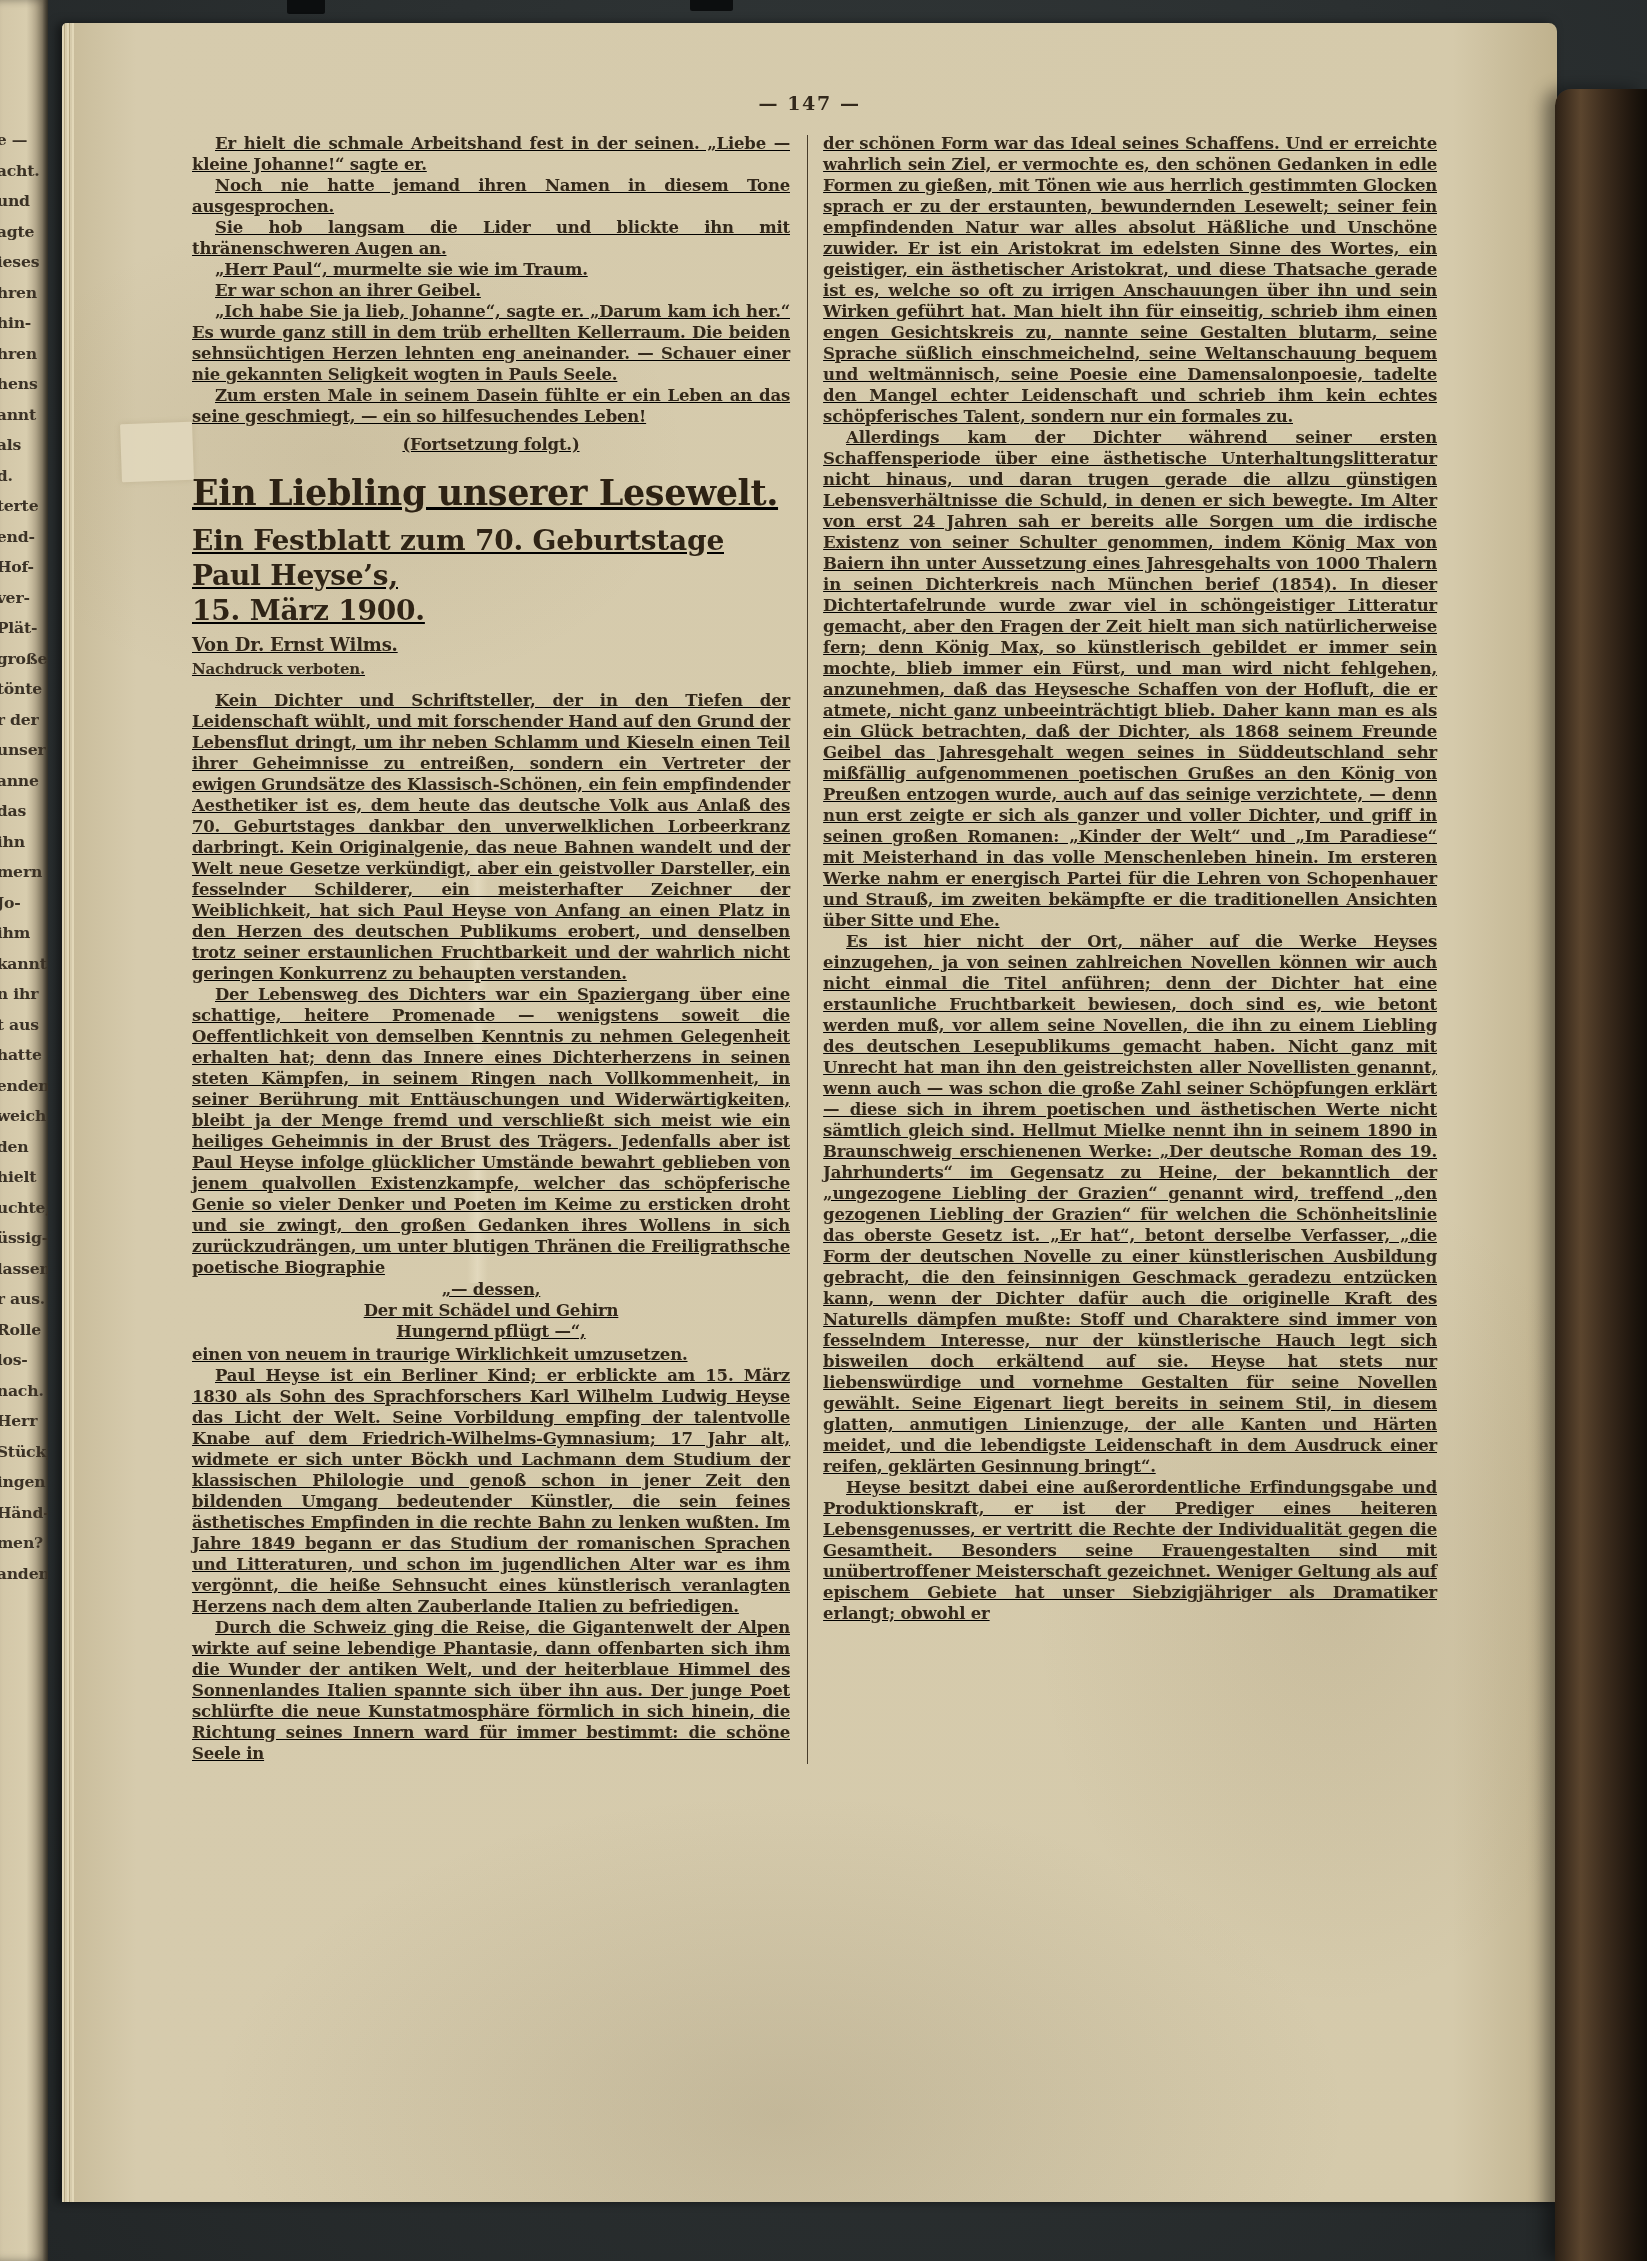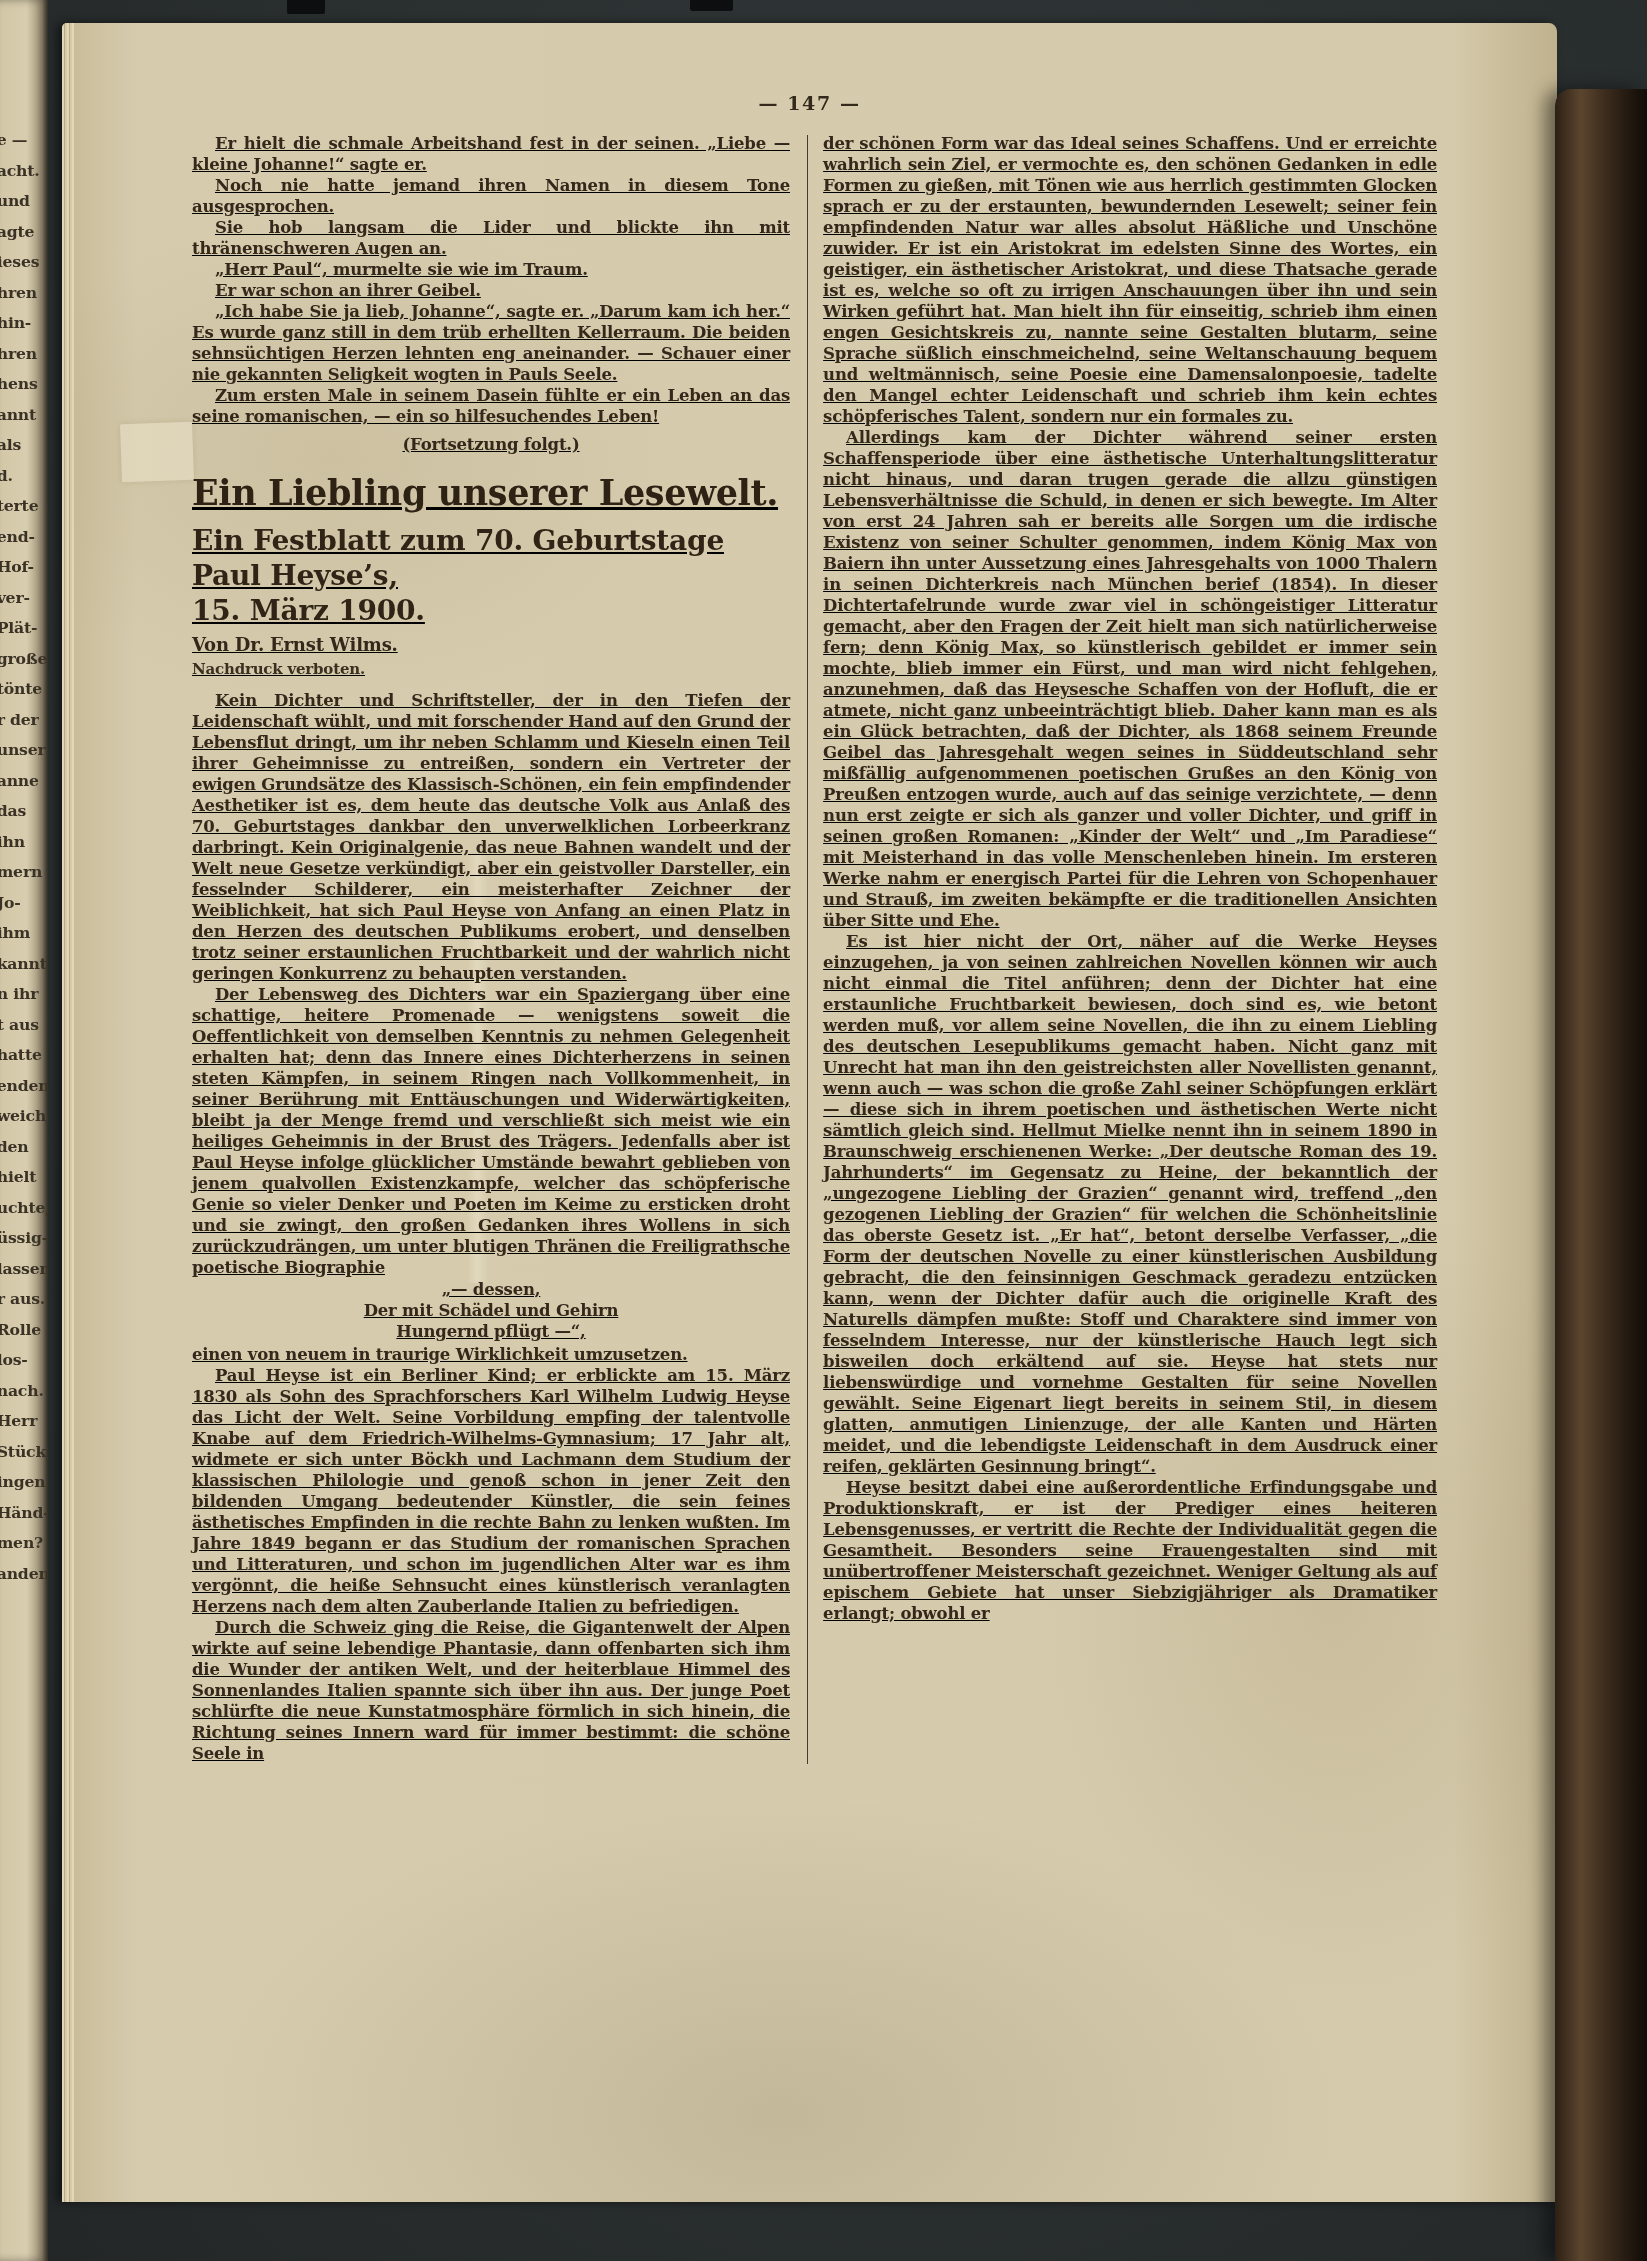--- a/index.html
+++ b/index.html
@@ -169,21 +169,21 @@
     <div class="columns">
 
       <div class="col col-left">
         <div>
             <p class="p">Er hielt die schmale Arbeitshand fest in der seinen. „Liebe — kleine Johanne!“ sagte er.</p>
             <p class="p">Noch nie hatte jemand ihren Namen in diesem Tone ausgesprochen.</p>
             <p class="p">Sie hob langsam die Lider und blickte ihn mit thränenschweren Augen an.</p>
             <p class="p">„Herr Paul“, murmelte sie wie im Traum.</p>
             <p class="p">Er war schon an ihrer Geibel.</p>
             <p class="p">„Ich habe Sie ja lieb, Johanne“, sagte er. „Darum kam ich her.“ Es wurde ganz still in dem trüb erhellten Kellerraum. Die beiden sehnsüchtigen Herzen lehnten eng aneinander. — Schauer einer nie gekannten Seligkeit wogten in Pauls Seele.</p>
-            <p class="p">Zum ersten Male in seinem Dasein fühlte er ein Leben an das seine romanischen, — ein so hilfesuchendes Leben!</p>
+            <p class="p">Zum ersten Male in seinem Dasein fühlte er ein Leben an das seine geschmiegt, — ein so hilfesuchendes Leben!</p>
           </div>
         <p class="continuation">(Fortsetzung folgt.)</p>
 
         <div class="art-header">
           <h1 class="art-title">Ein Liebling unserer Lesewelt.</h1>
           <p class="art-sub">Ein Festblatt zum 70. Geburtstage Paul Heyse’s,</p>
           <p class="art-sub">15. März 1900.</p>
           <p class="art-byline">Von Dr. Ernst Wilms.</p>
           <p class="art-notice">Nachdruck verboten.</p>
         </div>

